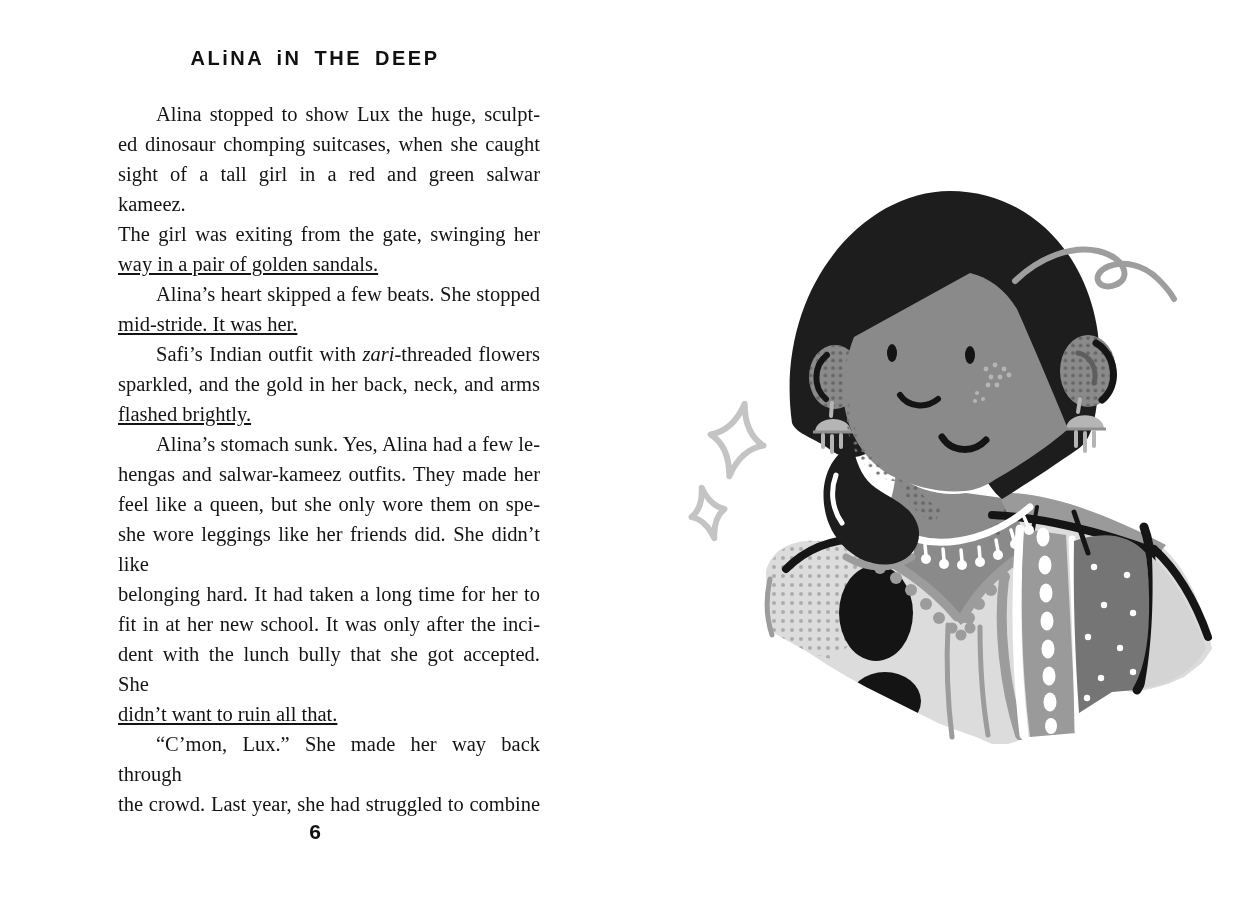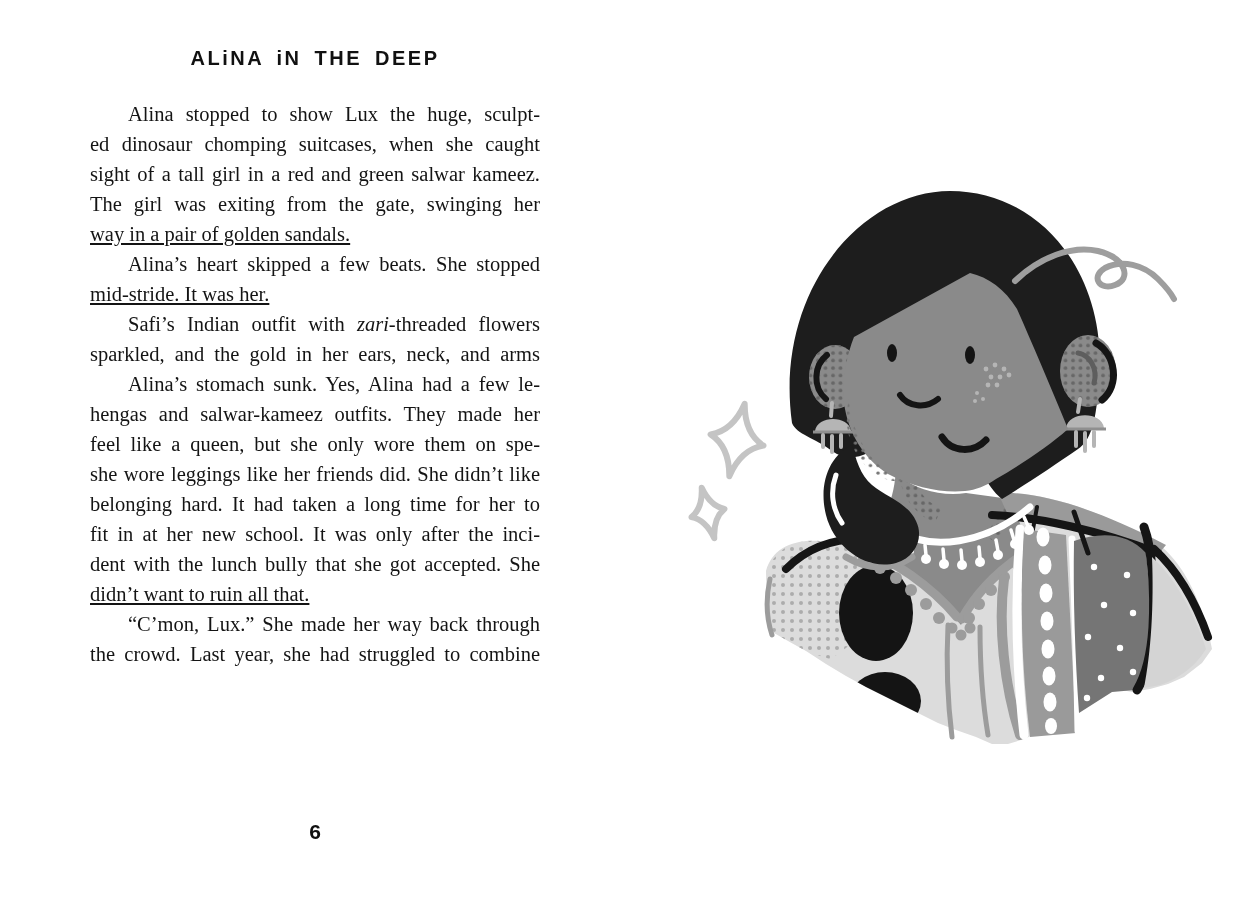--- a/index.html
+++ b/index.html
@@ -9,21 +9,21 @@
   }
   .running-header{
     position:absolute;left:90px;top:47px;width:450px;text-align:center;
     font-family:"Liberation Sans","DejaVu Sans",sans-serif;
     font-weight:700;font-size:20px;letter-spacing:2.5px;word-spacing:5px;color:#111;
   }
   .body-text{
     position:absolute;left:90px;top:99px;width:450px;
     font-size:20.5px;line-height:30px;color:#141414;
   }
-  .body-text .line{text-align:justify;text-align-last:justify;}
+  .body-text .line{text-align:justify;text-align-last:justify;margin-left:28px;}
   .body-text .line.last{text-align-last:left;text-decoration:underline;}
   .body-text .para .line:first-child{text-indent:38px;}
   .body-text i{font-style:italic;}
   .page-number{
     position:absolute;left:90px;top:820px;width:450px;text-align:center;
     font-family:"Liberation Sans","DejaVu Sans",sans-serif;
     font-weight:700;font-size:21px;color:#111;
   }
   .illustration{position:absolute;left:680px;top:185px;width:545px;height:565px;}
 
@@ -55,21 +55,22 @@
       <div class="line">sight of a tall girl in a red and green salwar kameez.</div>
       <div class="line">The girl was exiting from the gate, swinging her</div>
       <div class="line last">way in a pair of golden sandals.</div>
     </div>
     <div class="para">
       <div class="line">Alina’s heart skipped a few beats. She stopped</div>
       <div class="line last">mid-stride. It was her.</div>
     </div>
     <div class="para">
       <div class="line"><span>Safi’s Indian outfit with </span><i>zari</i><span>-threaded flowers</span></div>
-      <div class="line">sparkled, and the gold in her ears, neck, and arms</div>
+      <div class="line">sparkled, and the gold in her back, neck, and arms</div>
+      <div class="line last">flashed brightly.</div>
     </div>
     <div class="para">
       <div class="line">Alina’s stomach sunk. Yes, Alina had a few le-</div>
       <div class="line">hengas and salwar-kameez outfits. They made her</div>
       <div class="line">feel like a queen, but she only wore them on spe-</div>
       <div class="line">she wore leggings like her friends did. She didn’t like</div>
       <div class="line">belonging hard. It had taken a long time for her to</div>
       <div class="line">fit in at her new school. It was only after the inci-</div>
       <div class="line">dent with the lunch bully that she got accepted. She</div>
       <div class="line last">didn’t want to ruin all that.</div>

